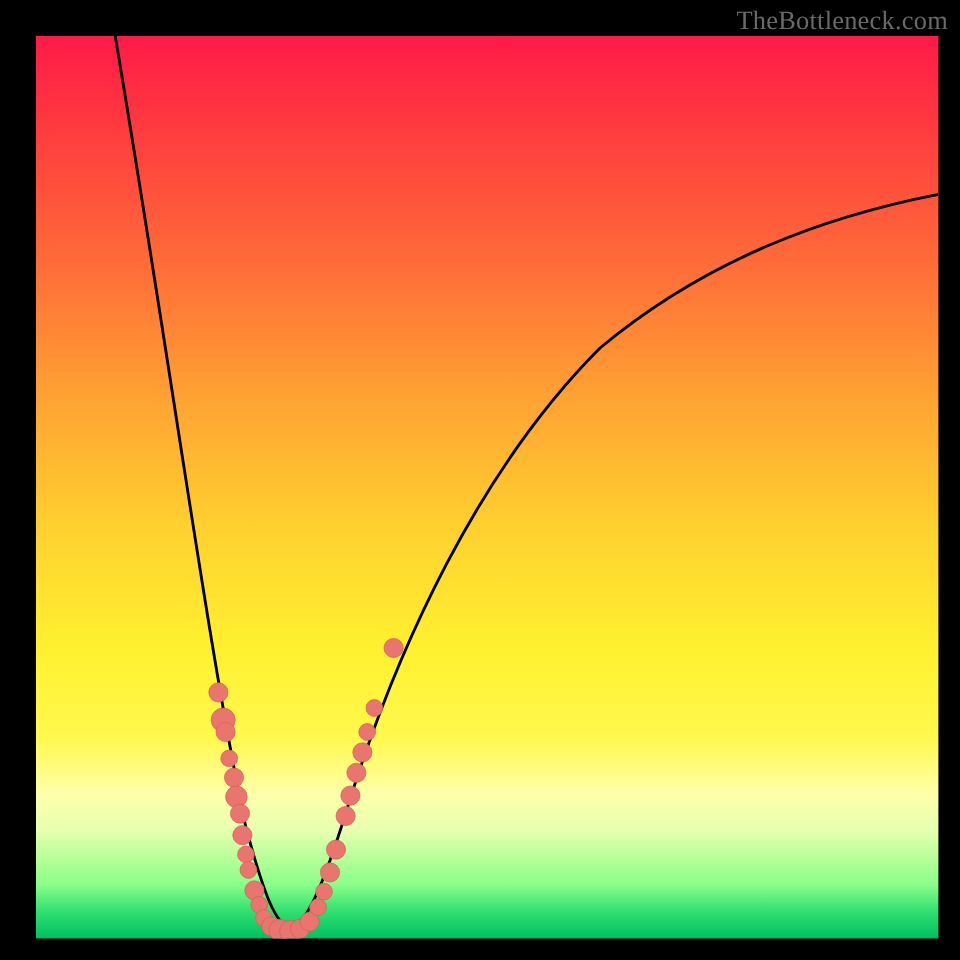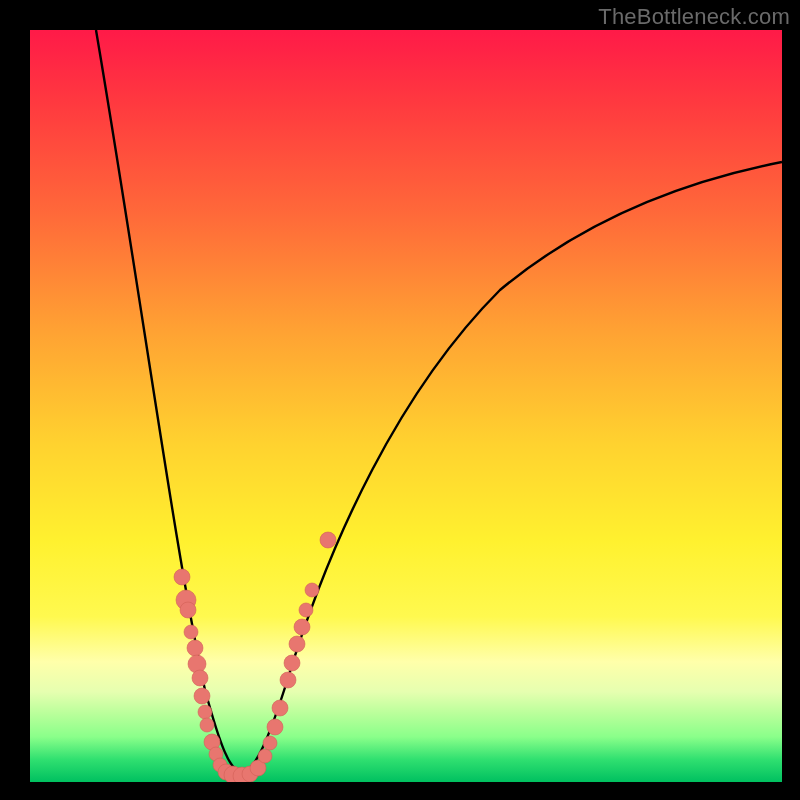--- a/index.html
+++ b/index.html
@@ -35,20 +35,21 @@
   }
   .watermark {
     position: absolute;
     top: 4px;
     right: 10px;
     color: #6a6a6a;
     font-size: 22px;
     letter-spacing: 0.2px;
     font-weight: 500;
     z-index: 10;
+    font-family: Liberation Serif, serif;
   }
   svg.plot {
     position: absolute;
     left: 0;
     top: 0;
     width: 752px;
     height: 752px;
   }
   .curve {
     fill: none;

